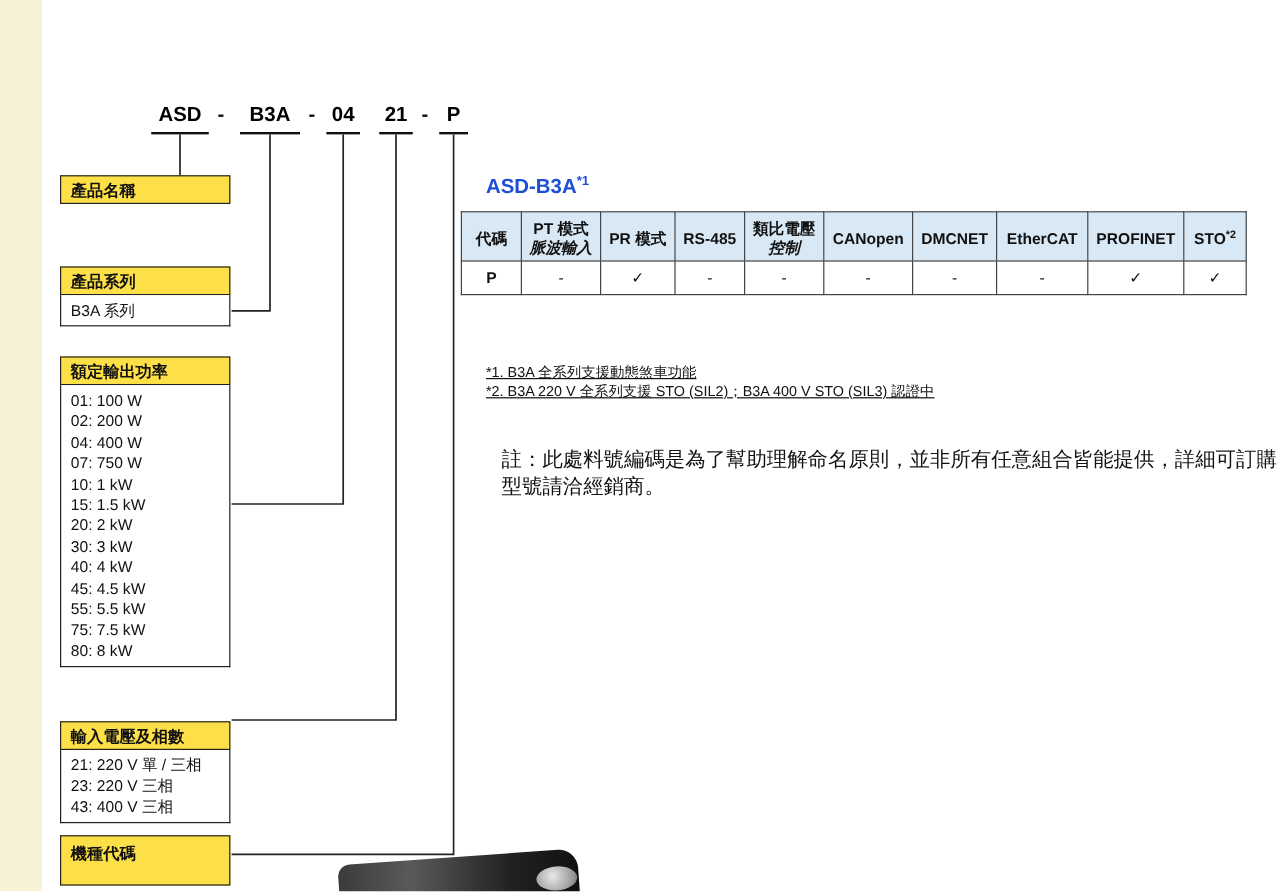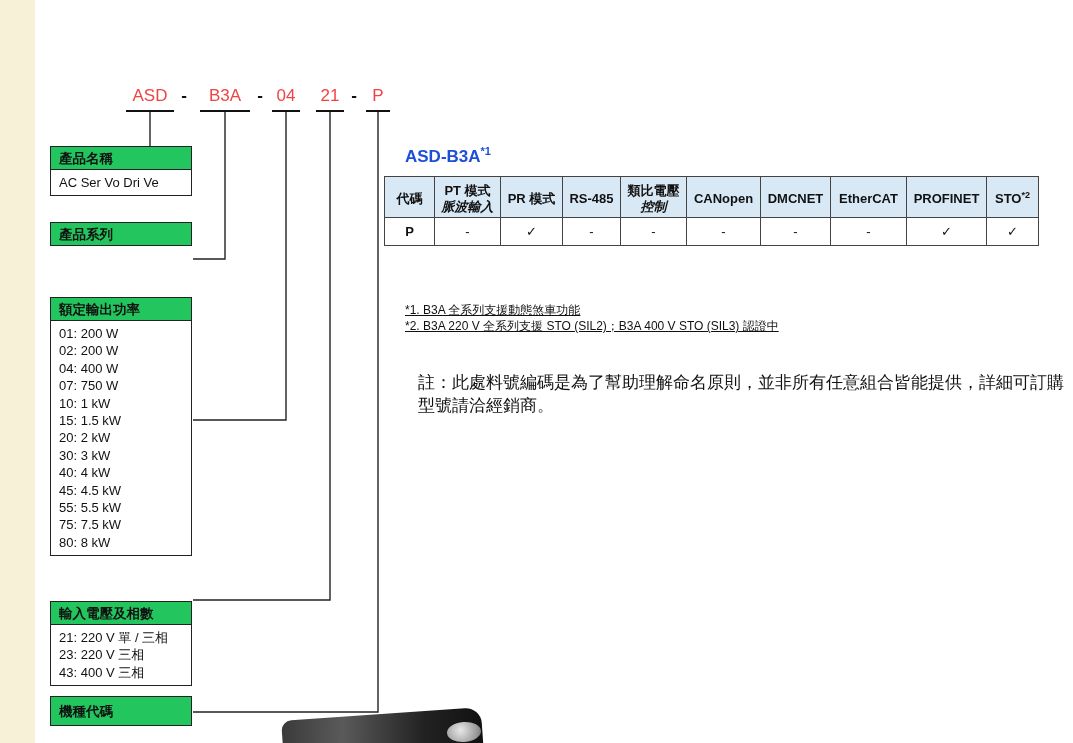--- a/index.html
+++ b/index.html
@@ -6,32 +6,32 @@
   html,body { background:#ffffff; }
   body { font-family:"Liberation Sans","DejaVu Sans",sans-serif; color:#111; }
   .page { position:relative; width:1073px; height:743px; background:#fff; overflow:hidden; }
 
   .side-strip { position:absolute; left:0; top:0; width:35px; height:743px; background:#f6f1d7; }
 
   .title { position:absolute; left:48px; top:8px; font-size:23px; font-weight:bold; color:#0e76bc; letter-spacing:0.5px; }
 
   
   .code-seg { position:absolute; top:86px; height:26px; border-bottom:2px solid #111;
-              font-size:17px; font-weight:normal; text-align:center; color:#ef4444; }
+              font-size:17px; font-weight:bold; text-align:center; color:#000000; }
   .code-sep { position:absolute; top:86px; height:26px; font-size:17px; font-weight:bold;
               text-align:center; color:#111; }
 
   .connectors { position:absolute; left:0; top:0; }
   .connectors path { stroke:#222; stroke-width:1.4; fill:none; }
 
   
   .lbox { position:absolute; left:50px; width:142px; }
-  .lbox-h { border:1px solid #222; background:#22c55e; font-weight:bold; font-size:13.5px;
+  .lbox-h { border:1px solid #222; background:#fde047; font-weight:bold; font-size:13.5px;
             padding:3px 8px; height:24px; color:#111; }
-  .lbox-h.tall { height:30px; padding-top:6px; }
+  .lbox-h.tall { height:42px; padding-top:6px; }
   .lbox-v { border:1px solid #222; border-top:none; background:#fff; font-size:13px;
             padding:4px 8px; line-height:17.4px; color:#111; }
 
   
   .rtitle { position:absolute; left:405px; top:145px; font-size:17px; font-weight:bold; color:#1d4ed8; }
   .rtitle sup { font-size:11px; }
   table.spec { position:absolute; left:384px; top:176px; border-collapse:collapse; table-layout:fixed; }
   .spec th, .spec td { border:1px solid #444; text-align:center; vertical-align:middle; color:#111; }
   .spec th { background:#d8e8f5; font-size:13px; font-weight:bold; height:40px; line-height:16px; padding:2px 3px; }
   .spec th .h2 { display:block;font-style:italic; }
@@ -70,33 +70,33 @@
   <div class="code-sep" style="left:178px;width:12px">-</div>
   <div class="code-seg" style="left:200px;width:50px">B3A</div>
   <div class="code-sep" style="left:254px;width:12px">-</div>
   <div class="code-seg" style="left:272px;width:28px">04</div>
   <div class="code-seg" style="left:316px;width:28px">21</div>
   <div class="code-sep" style="left:348px;width:12px">-</div>
   <div class="code-seg" style="left:366px;width:24px">P</div>
 
   <div class="lbox" style="top:146px">
     <div class="lbox-h">產品名稱</div>
-    <div class="lbox-v">
-      <div>AC Ser Vo Dri Ve</div>
-    </div>
   </div>
 
   <div class="lbox" style="top:222px">
     <div class="lbox-h">產品系列</div>
+    <div class="lbox-v">
+      <div>B3A 系列</div>
+    </div>
   </div>
 
   <div class="lbox" style="top:297px">
     <div class="lbox-h">額定輸出功率</div>
     <div class="lbox-v">
-      <div>01: 200 W</div>
+      <div>01: 100 W</div>
       <div>02: 200 W</div>
       <div>04: 400 W</div>
       <div>07: 750 W</div>
       <div>10: 1 kW</div>
       <div>15: 1.5 kW</div>
       <div>20: 2 kW</div>
       <div>30: 3 kW</div>
       <div>40: 4 kW</div>
       <div>45: 4.5 kW</div>
       <div>55: 5.5 kW</div>

